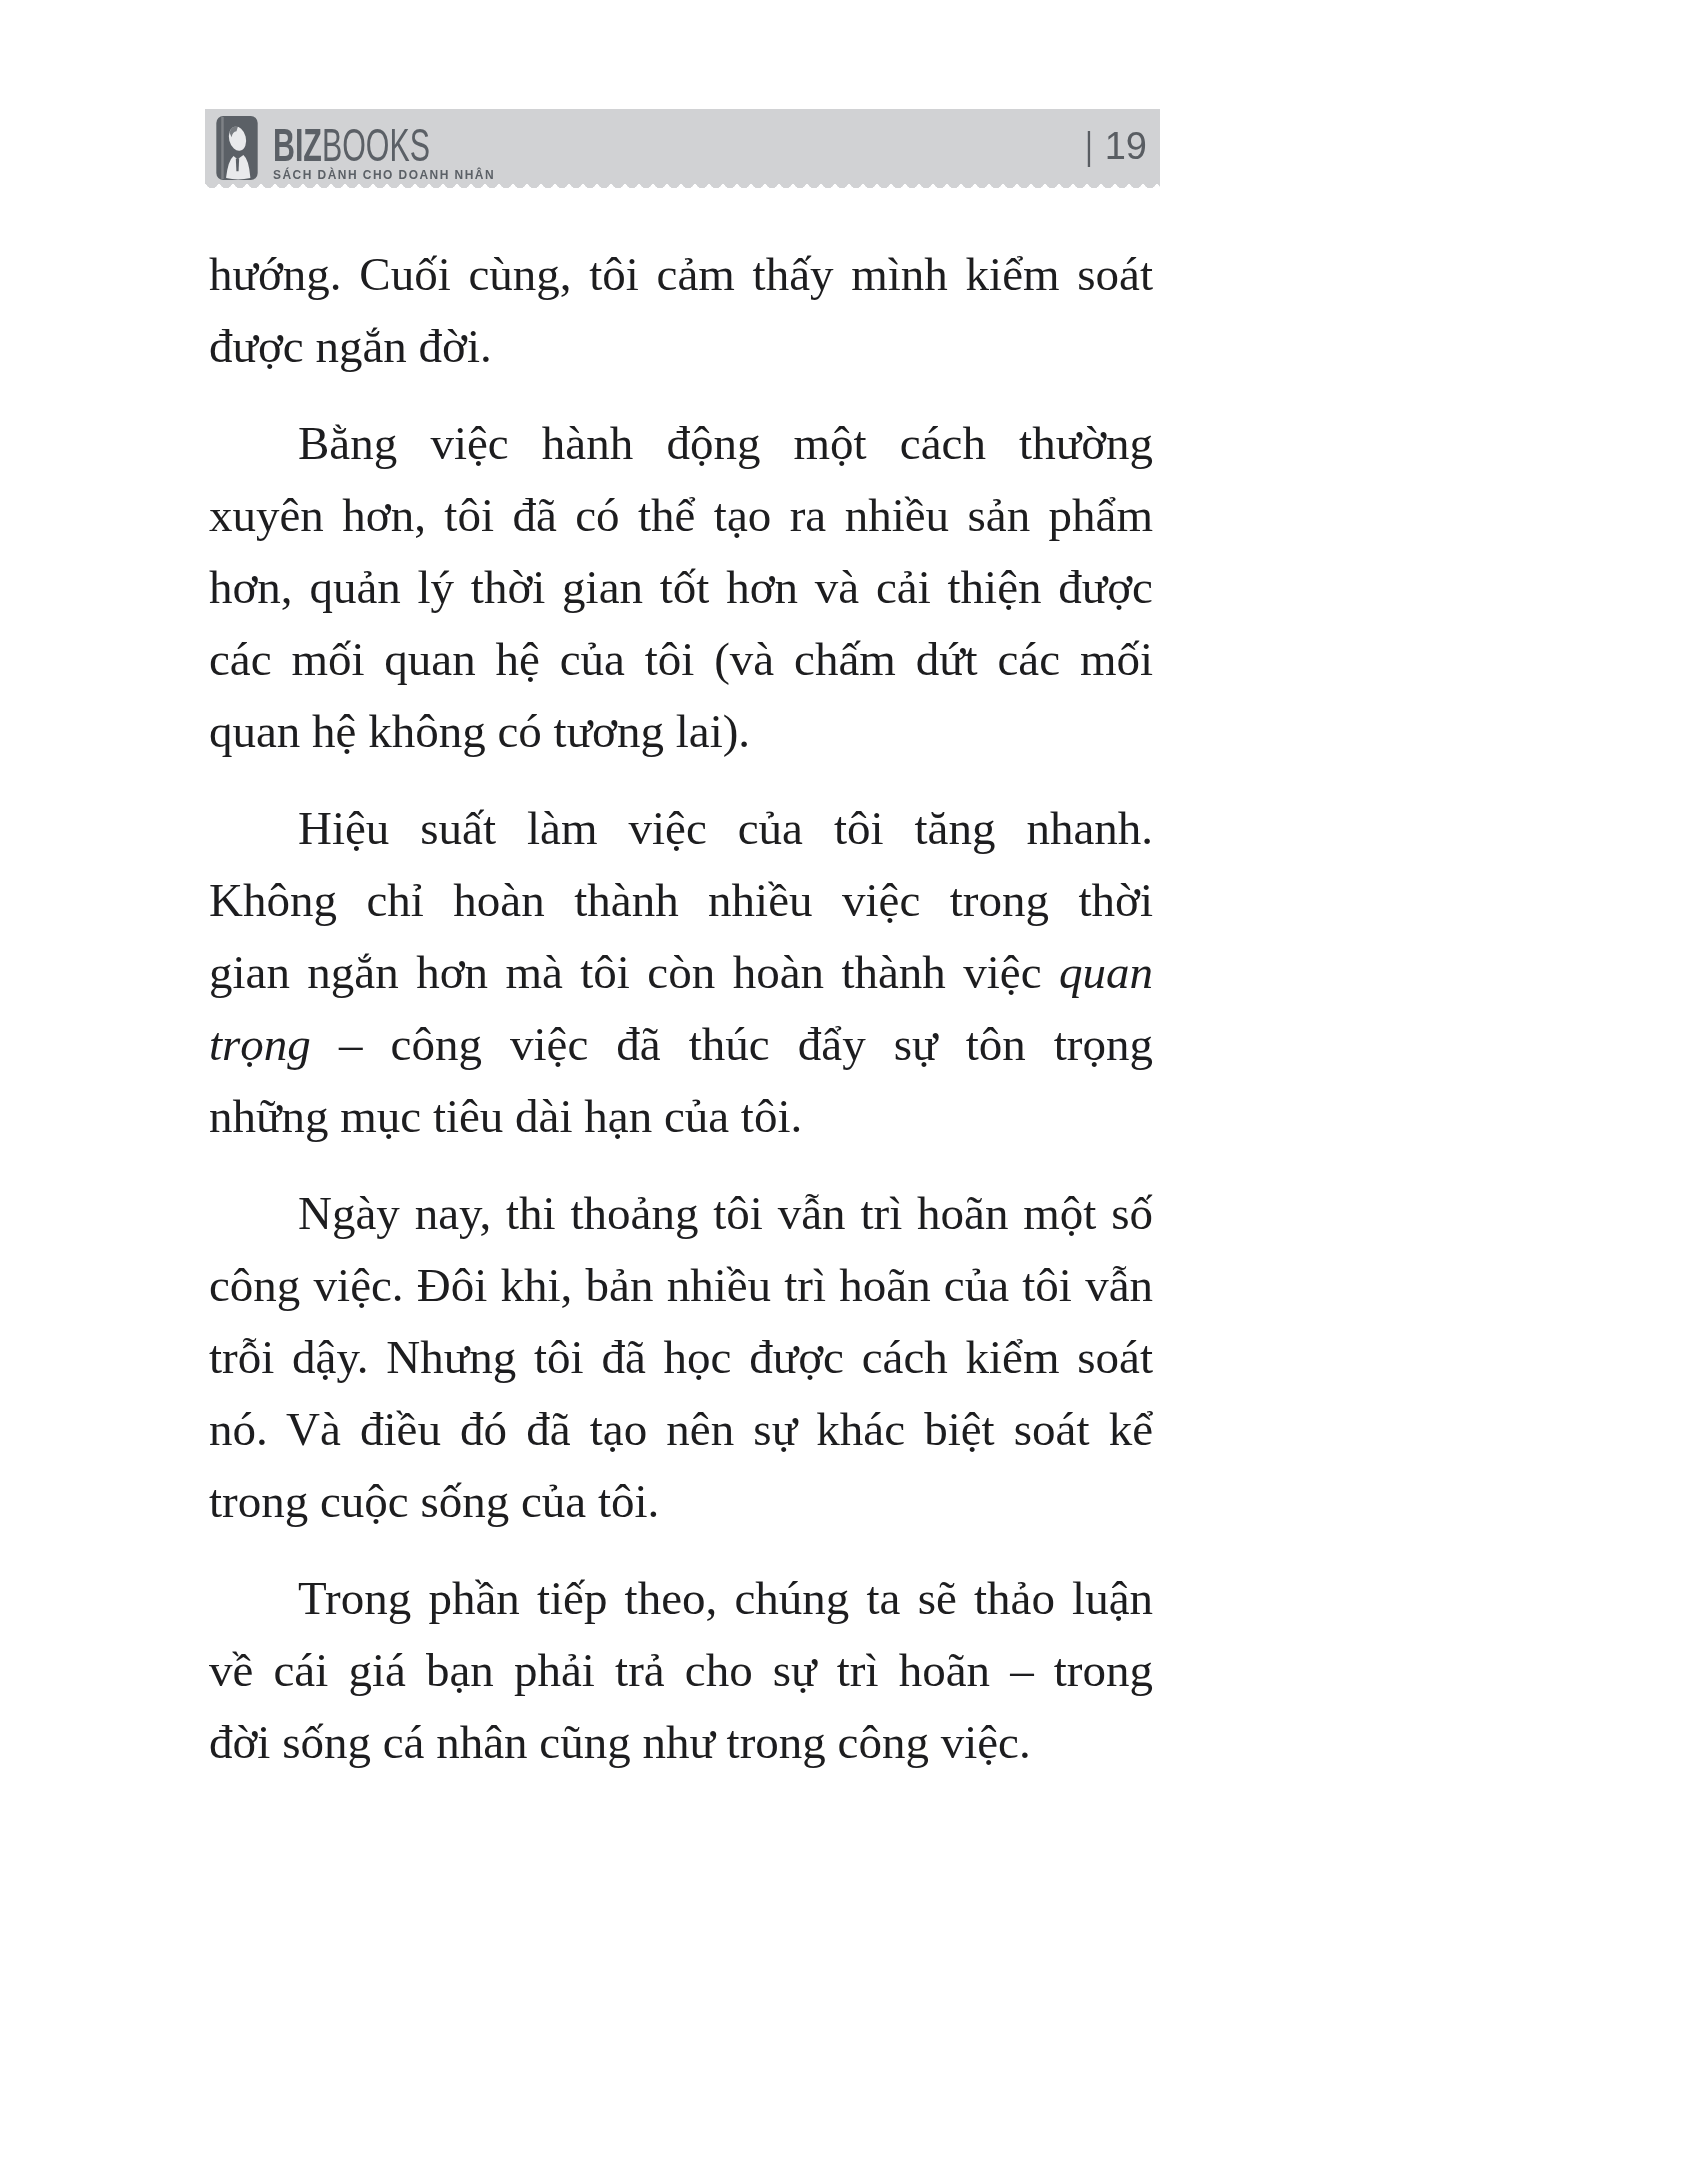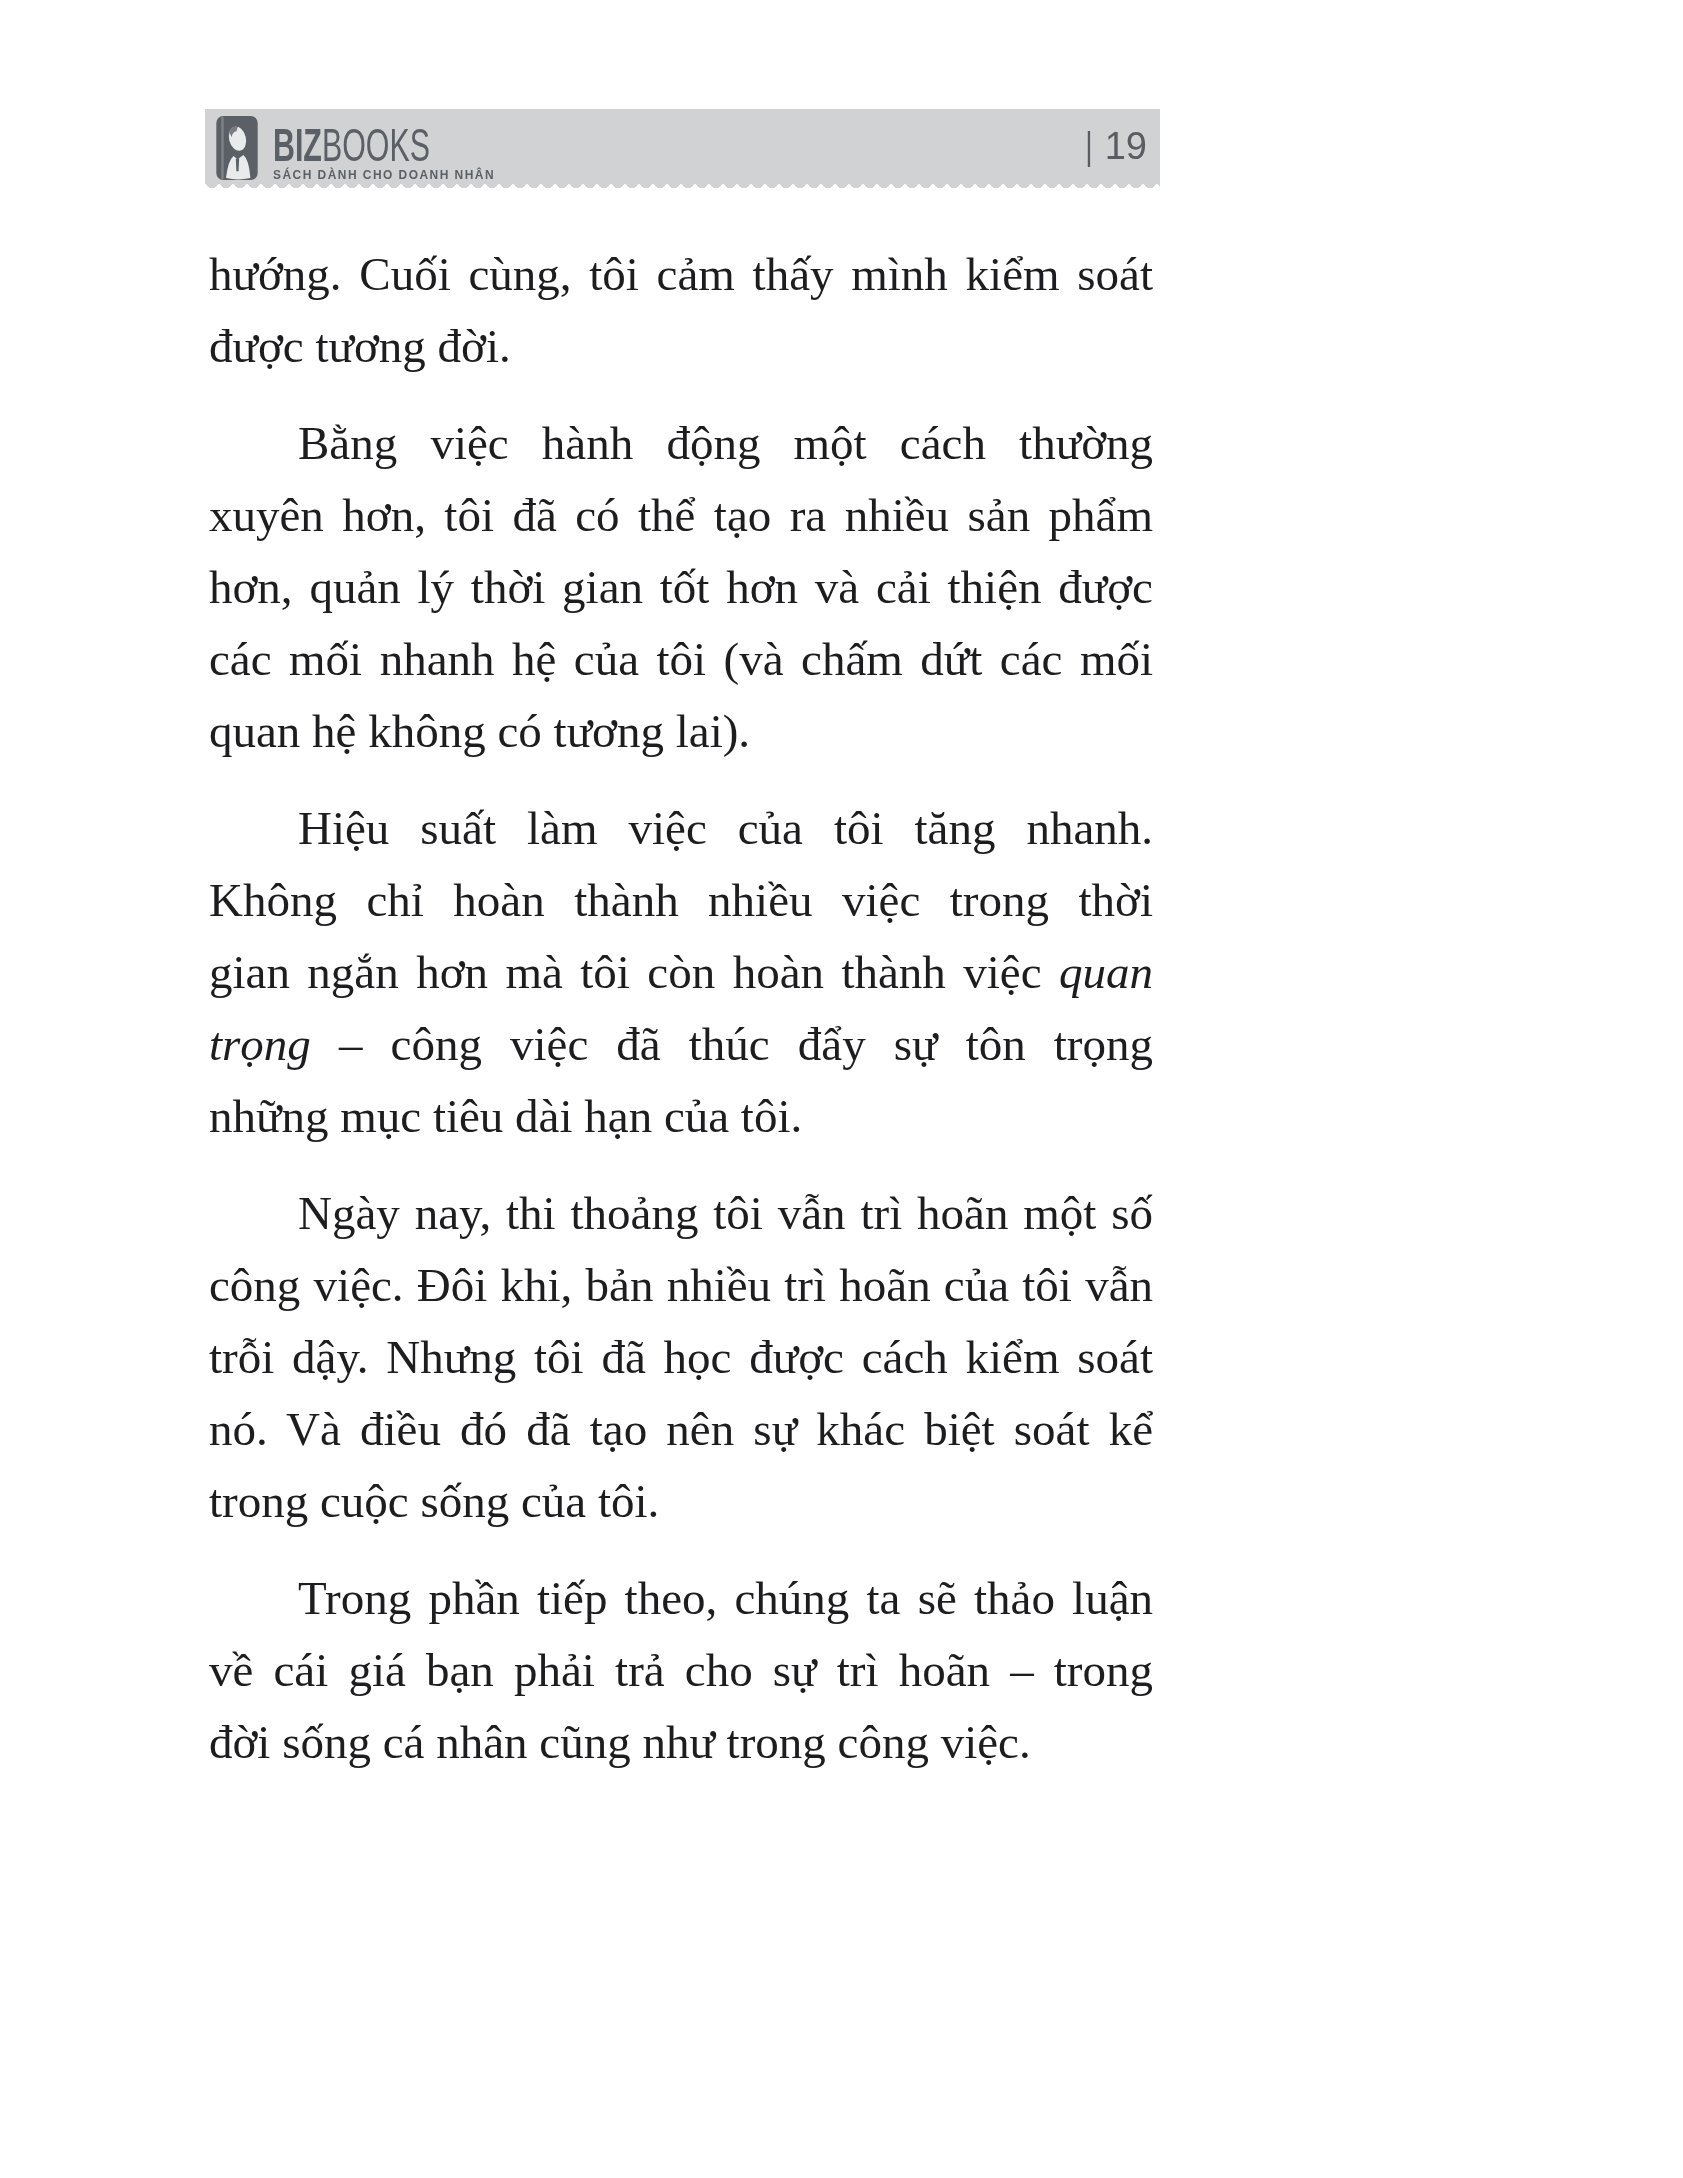--- a/index.html
+++ b/index.html
@@ -142,27 +142,27 @@
 
     <div class="page-num">
         <span class="pn-divider">|</span>
         <span>19</span>
       </div>
   </header>
 
   <main class="content">
       <div class="para">
         <div class="line">hướng. Cuối cùng, tôi cảm thấy mình kiểm soát</div>
-        <div class="line last">được tương đời.</div>
+        <div class="line last">được ngắn đời.</div>
       </div>
       <div class="para indent">
         <div class="line">Bằng việc hành động một cách thường</div>
         <div class="line">xuyên hơn, tôi đã có thể tạo ra nhiều sản phẩm</div>
         <div class="line">hơn, quản lý thời gian tốt hơn và cải thiện được</div>
-        <div class="line">các mối nhanh hệ của tôi (và chấm dứt các mối</div>
+        <div class="line">các mối quan hệ của tôi (và chấm dứt các mối</div>
         <div class="line last">quan hệ không có tương lai).</div>
       </div>
       <div class="para indent">
         <div class="line">Hiệu suất làm việc của tôi tăng nhanh.</div>
         <div class="line">Không chỉ hoàn thành nhiều việc trong thời</div>
         <div class="line">gian ngắn hơn mà tôi còn hoàn thành việc <i>quan</i></div>
         <div class="line"><i>trọng</i> – công việc đã thúc đẩy sự tôn trọng</div>
         <div class="line last">những mục tiêu dài hạn của tôi.</div>
       </div>
       <div class="para indent">

